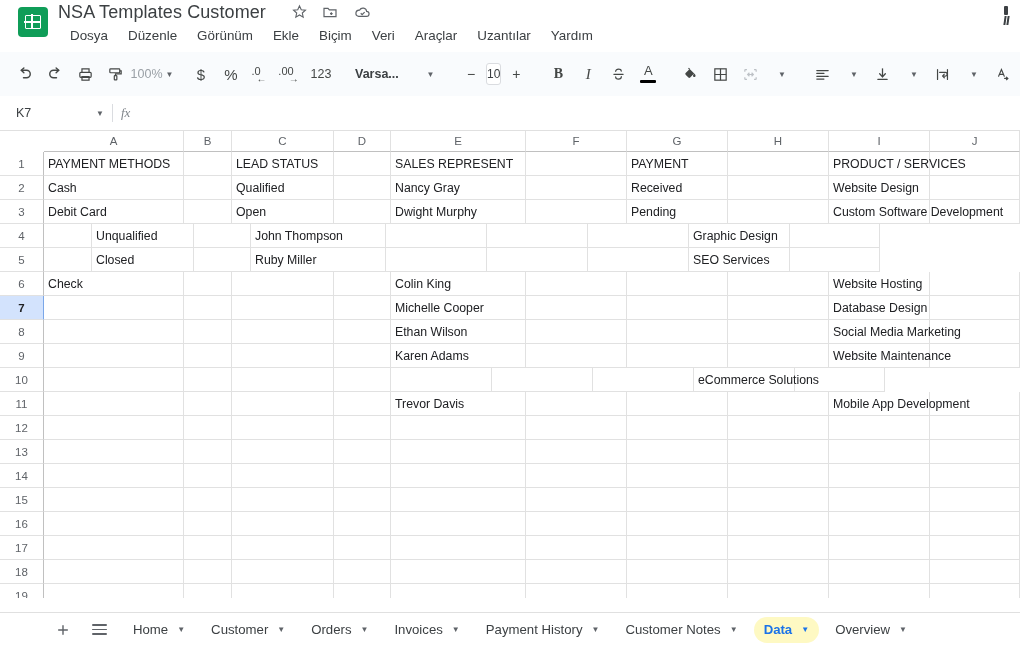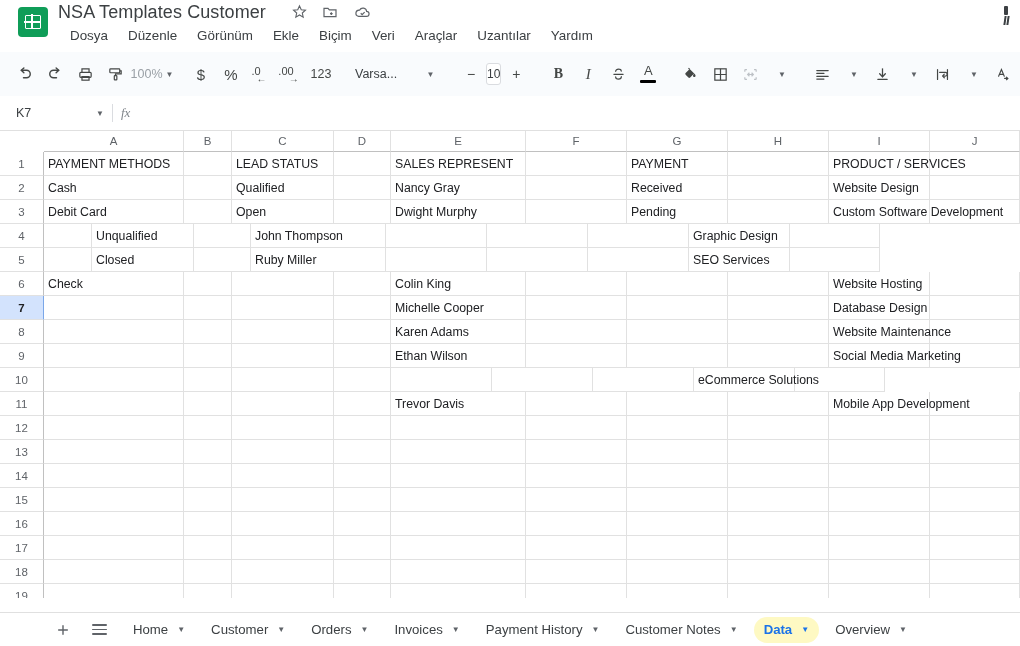--- a/index.html
+++ b/index.html
@@ -59,21 +59,21 @@
   .tb-btn {
     height:30px; min-width:30px; border-radius:4px; display:flex;
     align-items:center; justify-content:center; color:#444746;
     font-size:14px; cursor:default; user-select:none; padding:0 4px;
   }
   .tb-btn.disabled { color:#bdc1c6; }
   .tb-sep { width:1px; height:22px; background:#dadce0; margin:0 6px; }
   .tb-zoom { font-size:12.5px; color:#9aa0a6; min-width:44px; justify-content:center; }
   .tb-caret { font-size:8px; color:#5f6368; margin-left:3px; }
   .tb-fontname {
-    font-size:12.5px; color:#3c4043; min-width:66px; justify-content:flex-start; padding-left:7px;
+    font-size:12.5px; color:#3c4043; min-width:66px; justify-content:flex-start; padding-left:7px;font-weight:bold;
   }
   .fontsize-box {
     width:30px; height:22px; border:1px solid #dadce0; border-radius:3px;
     display:flex; align-items:center; justify-content:center;
     font-size:12px; color:#3c4043; background:#fff;
   }
   .sym { font-size:15px; line-height:1; }
   .sym-sm { font-size:12.5px; }
   .bold-i { font-weight:700; font-size:14px; font-family:"Liberation Serif", serif; }
   .ital-i { font-style:italic; font-size:15px; font-family:"Liberation Serif", serif; }
@@ -518,43 +518,43 @@
             <span class="ov">Database Design</span>
           </div>
           <div class="gcell" style="width: 90px; min-width: 90px;"></div>
         </div>
         <div class="grow">
           <div class="gcell" style="width: 140px; min-width: 140px;"></div>
           <div class="gcell" style="width: 48px; min-width: 48px;"></div>
           <div class="gcell" style="width: 102px; min-width: 102px;"></div>
           <div class="gcell" style="width: 57px; min-width: 57px;"></div>
           <div class="gcell" style="width: 135px; min-width: 135px;">
+            <span class="ov">Ethan Wilson</span>
+          </div>
+          <div class="gcell" style="width: 101px; min-width: 101px;"></div>
+          <div class="gcell" style="width: 101px; min-width: 101px;"></div>
+          <div class="gcell" style="width: 101px; min-width: 101px;"></div>
+          <div class="gcell" style="width: 101px; min-width: 101px;">
+            <span class="ov">Social Media Marketing</span>
+          </div>
+          <div class="gcell" style="width: 90px; min-width: 90px;"></div>
+        </div>
+        <div class="grow">
+          <div class="gcell" style="width: 140px; min-width: 140px;"></div>
+          <div class="gcell" style="width: 48px; min-width: 48px;"></div>
+          <div class="gcell" style="width: 102px; min-width: 102px;"></div>
+          <div class="gcell" style="width: 57px; min-width: 57px;"></div>
+          <div class="gcell" style="width: 135px; min-width: 135px;">
             <span class="ov">Karen Adams</span>
           </div>
           <div class="gcell" style="width: 101px; min-width: 101px;"></div>
           <div class="gcell" style="width: 101px; min-width: 101px;"></div>
           <div class="gcell" style="width: 101px; min-width: 101px;"></div>
           <div class="gcell" style="width: 101px; min-width: 101px;">
             <span class="ov">Website Maintenance</span>
-          </div>
-          <div class="gcell" style="width: 90px; min-width: 90px;"></div>
-        </div>
-        <div class="grow">
-          <div class="gcell" style="width: 140px; min-width: 140px;"></div>
-          <div class="gcell" style="width: 48px; min-width: 48px;"></div>
-          <div class="gcell" style="width: 102px; min-width: 102px;"></div>
-          <div class="gcell" style="width: 57px; min-width: 57px;"></div>
-          <div class="gcell" style="width: 135px; min-width: 135px;">
-            <span class="ov">Ethan Wilson</span>
-          </div>
-          <div class="gcell" style="width: 101px; min-width: 101px;"></div>
-          <div class="gcell" style="width: 101px; min-width: 101px;"></div>
-          <div class="gcell" style="width: 101px; min-width: 101px;"></div>
-          <div class="gcell" style="width: 101px; min-width: 101px;">
-            <span class="ov">Social Media Marketing</span>
           </div>
           <div class="gcell" style="width: 90px; min-width: 90px;"></div>
         </div>
         <div class="grow">
           <div class="gcell" style="width: 140px; min-width: 140px;"></div>
           <div class="gcell" style="width: 48px; min-width: 48px;"></div>
           <div class="gcell" style="width: 102px; min-width: 102px;"></div>
           <div class="gcell" style="width: 57px; min-width: 57px;"></div>
           <div class="gcell" style="width: 101px; min-width: 101px;"></div>
           <div class="gcell" style="width: 101px; min-width: 101px;"></div>

